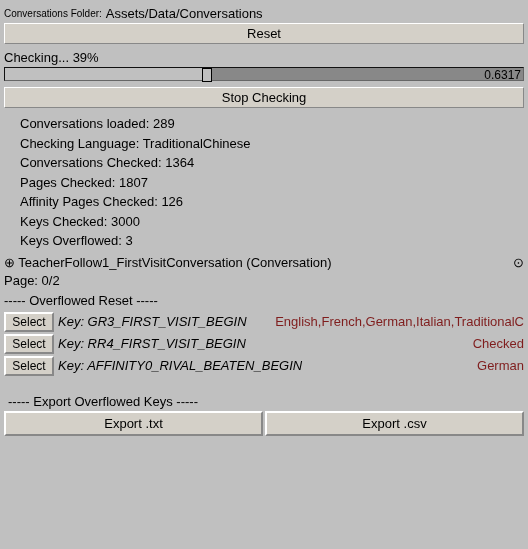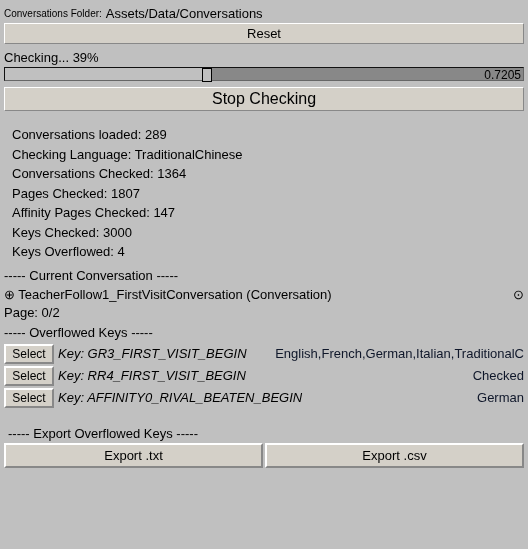--- a/index.html
+++ b/index.html
@@ -70,26 +70,25 @@
     .stop-btn {
       display: block;
       width: 100%;
       text-align: center;
       background: #d4d0c8;
       border: 1px solid #888;
       border-top-color: #fff;
       border-left-color: #fff;
       padding: 2px 8px;
       cursor: pointer;
-      font-size: 16px;
+      font-size: 13px;
       margin: 2px 0;
     }
     .info-section {
-      padding: 2px 12px;
-      margin-top: 8px;
+      padding: 2px 20px;
     }
     .info-row {
       font-size: 13px;
       line-height: 1.5;
     }
     .section-divider {
       font-size: 13px;
       padding: 4px 4px 2px 4px;
       font-weight: normal;
     }
@@ -134,21 +133,21 @@
       text-align: center;
       margin-right: 4px;
     }
     .key-name {
       font-size: 13px;
       flex: 1;
       font-style: italic;
     }
     .key-lang {
       font-size: 13px;
-      color: #0f172a;
+      color: #7f1d1d;
     }
     .export-section {
       padding: 4px 4px 2px 4px;
     }
     .export-buttons {
       display: flex;
       gap: 2px;
     }
     .export-btn {
       flex: 1;
@@ -191,47 +190,46 @@
 
   <div style="padding: 0 4px 2px 4px;">
     <button class="reset-btn">Reset</button>
   </div>
 
   <div class="progress-section">
     <div class="progress-label">Checking... 39%</div>
     <div class="progress-bar-container">
       <div class="progress-bar-fill" style="width: 39%;"></div>
       <div class="progress-thumb" style="left: calc(39% - 5px);"></div>
-      <span class="progress-value">0.7205</span>
+      <span class="progress-value">0.6317</span>
     </div>
   </div>
 
   <div style="padding: 0 4px 2px 4px;">
     <button class="stop-btn">Stop Checking</button>
   </div>
 
   <div class="info-section">
     <div class="info-row">Conversations loaded: 289</div>
     <div class="info-row">Checking Language: TraditionalChinese</div>
     <div class="info-row">Conversations Checked: 1364</div>
     <div class="info-row">Pages Checked: 1807</div>
-    <div class="info-row">Affinity Pages Checked: 147</div>
+    <div class="info-row">Affinity Pages Checked: 126</div>
     <div class="info-row">Keys Checked: 3000</div>
-    <div class="info-row">Keys Overflowed: 4</div>
-  </div>
-
-  <div class="section-divider">----- Current Conversation -----</div>
+    <div class="info-row">Keys Overflowed: 3</div>
+  </div>
+
 
   <div class="current-conv">
     <span class="conv-name">⊕ TeacherFollow1_FirstVisitConversation (Conversation)</span>
     <span class="conv-icon">⊙</span>
   </div>
   <div class="page-row">Page: 0/2</div>
 
-  <div class="section-divider">----- Overflowed Keys -----</div>
+  <div class="section-divider">----- Overflowed Reset -----</div>
 
   <div class="overflowed-section">
 
     <div class="key-row">
       <button class="select-btn">Select</button>
       <span class="key-name">Key: GR3_FIRST_VISIT_BEGIN</span>
       <span class="key-lang">English,French,German,Italian,TraditionalC</span>
     </div>
 
     <div class="key-row">

